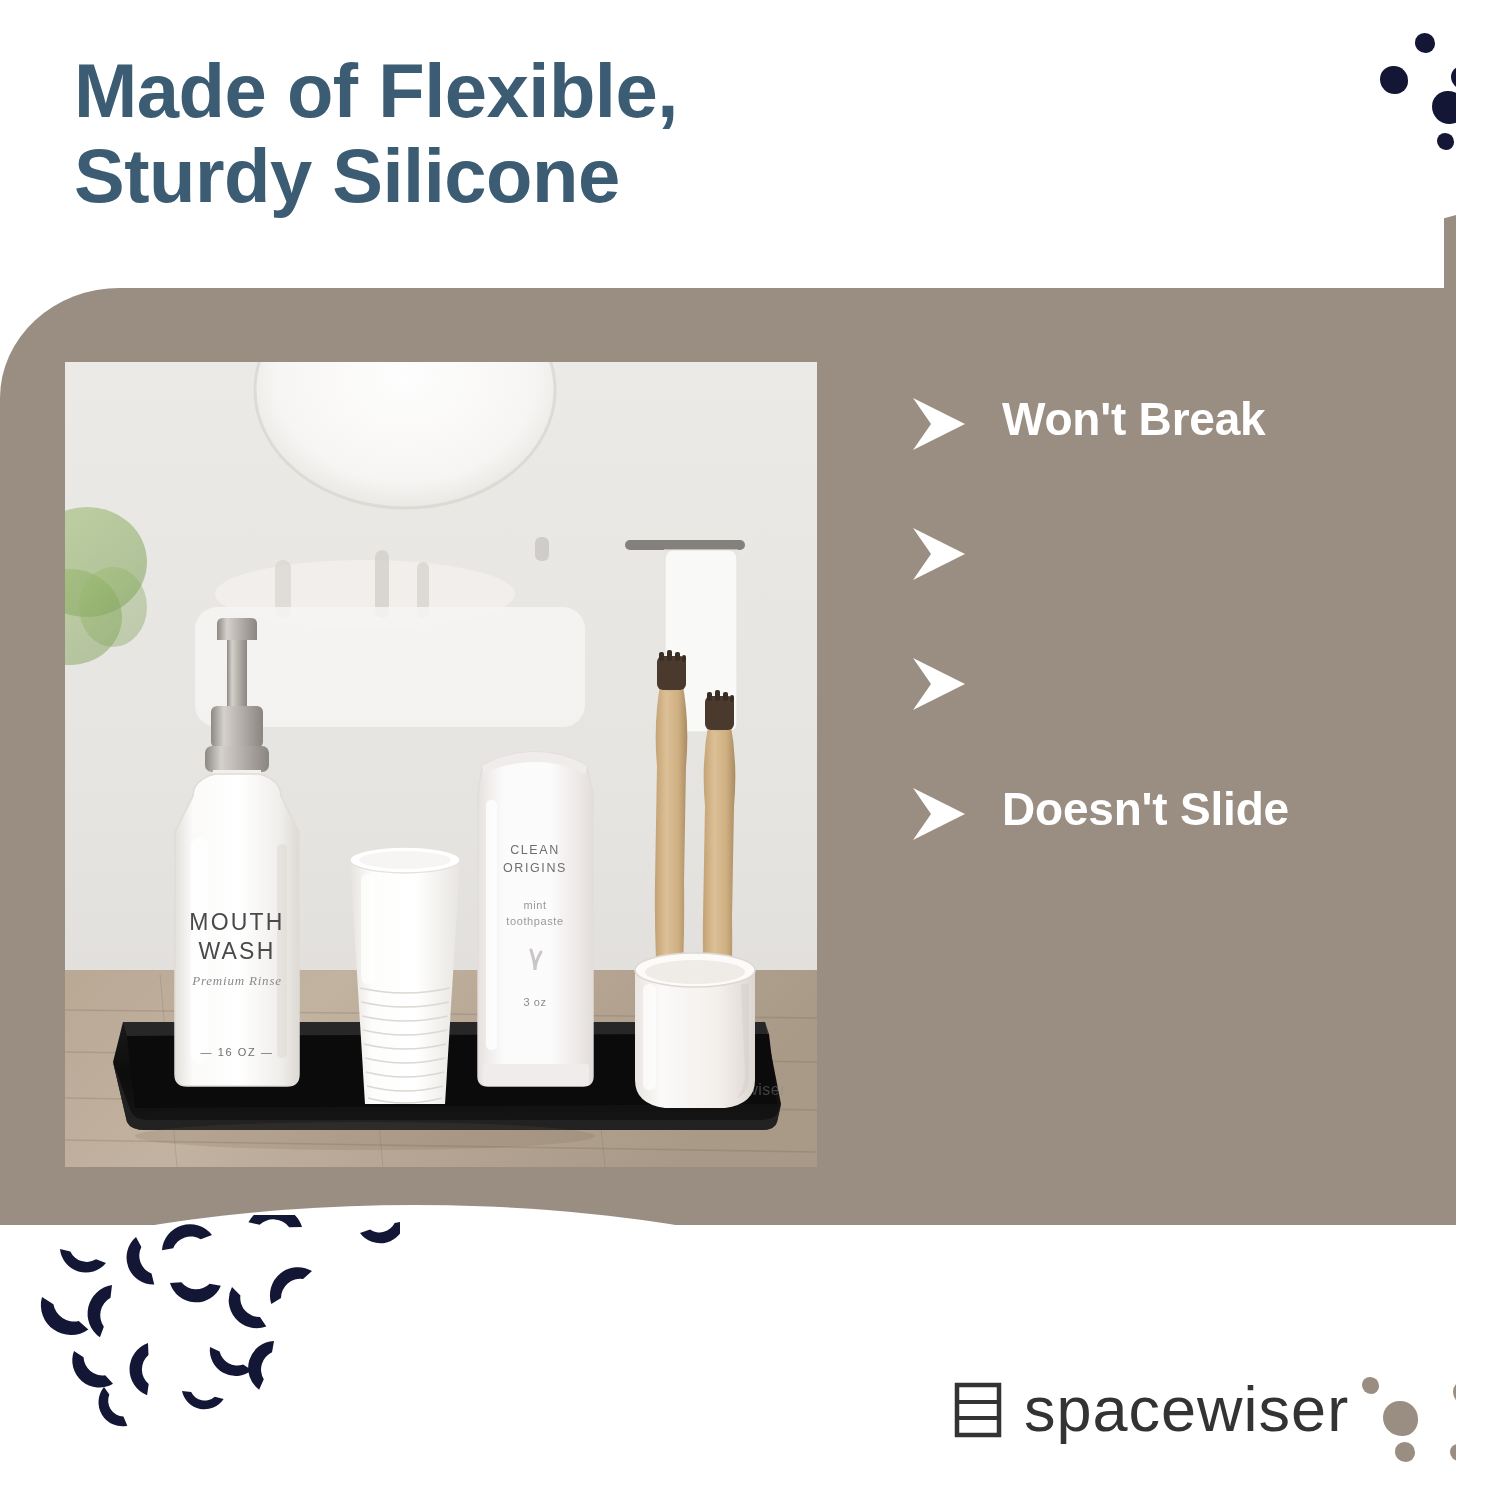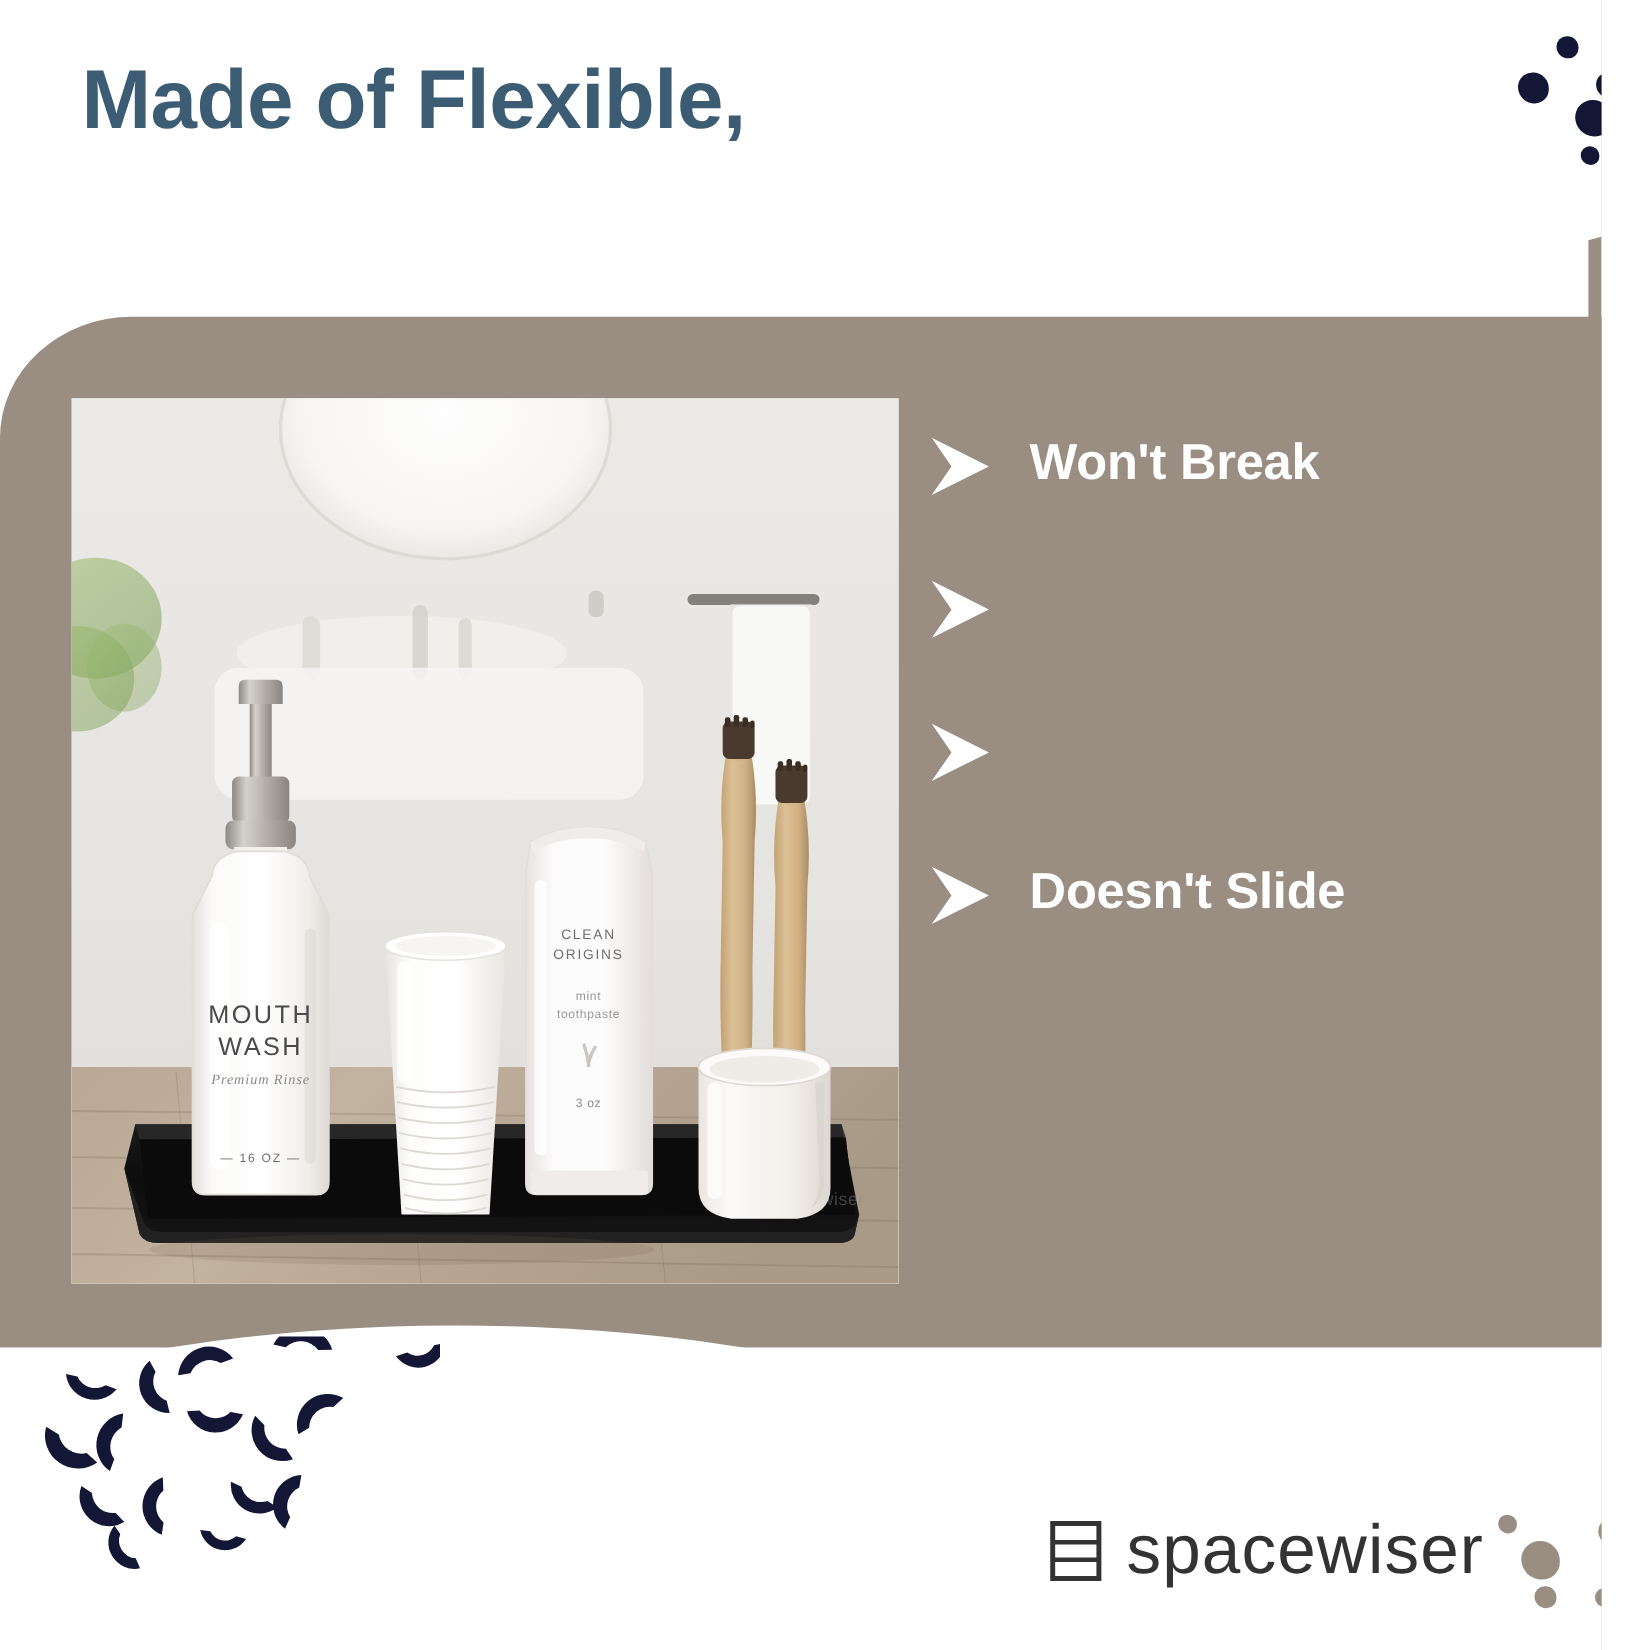--- a/index.html
+++ b/index.html
@@ -97,21 +97,21 @@
     width: 752px;
     height: 805px;
     overflow: hidden;
     z-index: 6;
     background: #e9e7e4;
   }
 
   
   .benefits {
     position: absolute;
-    left: 844px;
+    left: 910px;
     top: 392px;
     width: 530px;
     z-index: 6;
   }
   .benefit-row {
     display: flex;
     align-items: flex-start;
     margin-bottom: 70px;
   }
   .benefit-row:last-child { margin-bottom: 0; }
@@ -174,20 +174,21 @@
 <body>
 
 <div id="canvas">
 
   <div class="taupe-right-strip"></div>
   <div class="taupe-panel"></div>
   <div class="taupe-topright-carve"></div>
 
   <div class="headline">
     <span class="hl-line">Made of Flexible,</span>
+    <span class="hl-line">Sturdy Silicone</span>
   </div>
 
   <div class="photo">
     <svg viewBox="0 0 752 805" width="752" height="805">
       <defs>
         <linearGradient id="wallG" x1="0" y1="0" x2="0" y2="1">
           <stop offset="0%" stop-color="#eceae7"></stop>
           <stop offset="55%" stop-color="#e6e4e1"></stop>
           <stop offset="100%" stop-color="#dedbd7"></stop>
         </linearGradient>

